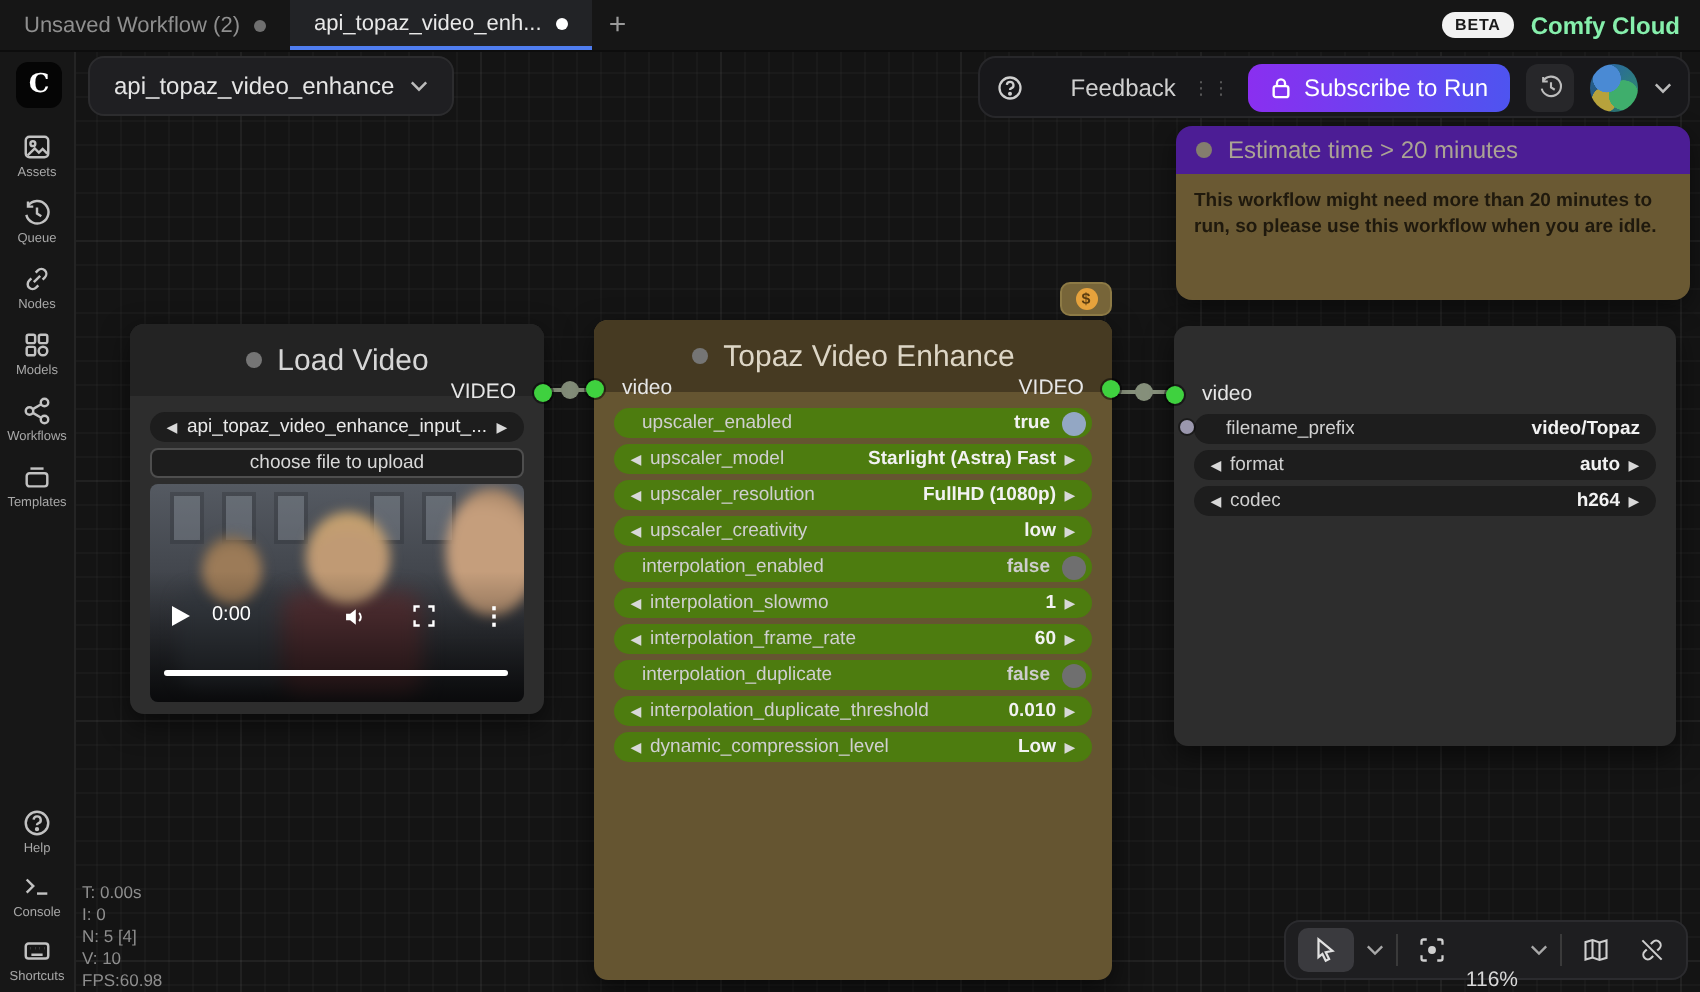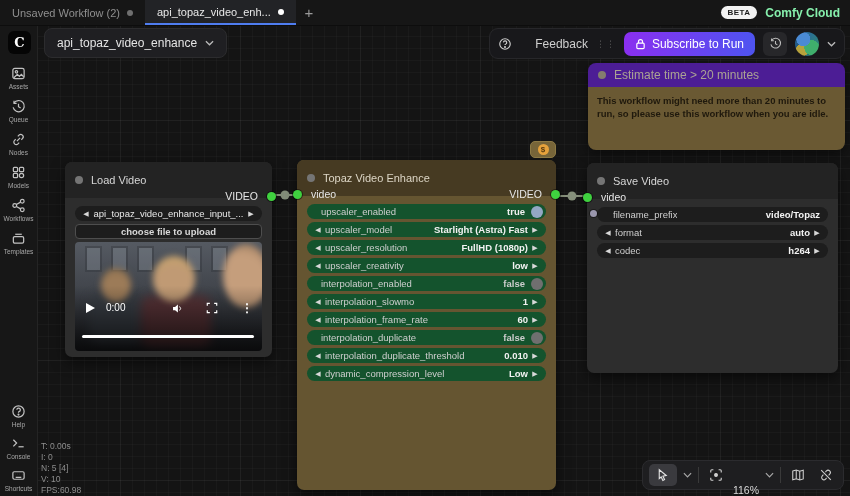--- a/index.html
+++ b/index.html
@@ -49,41 +49,41 @@
   
   .notice { position:absolute; left:588px; top:63px; width:257px; height:87px; border-radius:8px; overflow:hidden; box-shadow:0 4px 12px rgba(0,0,0,.45); z-index:10; }
   .notice-head { height:24px; background:#4c1d95; display:flex; align-items:center; gap:8px; padding:0 10px; color:#aba394; font-size:12px; }
   .notice-dot { width:8px; height:8px; border-radius:50%; background:#847d6e; }
   .notice-body { height:63px; background:#6a5933; color:#1f190d; font-size:9.5px; font-weight:bold; line-height:1.4; padding:7px 9px; }
 
   
   .node { position:absolute; border-radius:7px; box-shadow:0 5px 14px rgba(0,0,0,.55); z-index:12; }
   .node.dark { background:#2d2d2d; }
   .node.olive { background:#655531; }
-  .node-head { height:24px; display:flex; align-items:center; gap:8px; padding:18px 10px; border-radius:7px 7px 0 0; font-size:11px; color:#d6d6d6; }
+  .node-head { height:24px; display:flex; align-items:center; gap:8px; padding:18px 10px; border-radius:7px 7px 0 0; font-size:15px; color:#d6d6d6;justify-content:center; }
   .node.dark .node-head { background:#232323; }
   .node.olive .node-head { background:#463a22; color:#ddd6c6; }
   .collapse-dot { width:8px; height:8px; border-radius:50%; background:#757575; flex:0 0 auto; }
   .node-content { position:absolute; left:10px; right:10px; top:24px; }
   .io-row { height:20px; display:flex; align-items:center; font-size:10.5px; color:#e6e6e6; }
   .io-in { margin-right:auto; padding-left:4px; }
   .io-out { margin-left:auto; padding-right:4px; }
   .socket { position:absolute; width:9px; height:9px; border-radius:50%; background:#3fd13f; box-shadow:0 0 0 1px rgba(0,0,0,.45); z-index:14; }
   .wsocket { position:absolute; width:7px; height:7px; border-radius:50%; background:#9a97ad; box-shadow:0 0 0 1px rgba(0,0,0,.4); z-index:14; }
 
   .widget { height:15px; margin-bottom:3px; background:#1d1d1d; border-radius:8px; display:flex; align-items:center; font-size:9.5px; color:#cfcfcf; padding:0 6px; }
-  .node.olive .widget { background:#14532d; }
+  .node.olive .widget { background:#4d7c0f; }
   .warr { font-size:7px; color:#d8d8d8; width:10px; text-align:center; flex:0 0 auto; }
   .wlabel { margin-left:2px; white-space:nowrap; overflow:hidden; }
   .wvalue { margin-left:auto; color:#f2f2f2; font-weight:bold; white-space:nowrap; padding-right:2px; }
   .widget.toggle { padding-left:12px; }
   .tg { width:12px; height:12px; border-radius:50%; margin-left:4px; margin-right:-3px; flex:0 0 auto; }
   .tg.on { background:#93a7c4; }
   .tg.off { background:#6f6f6f; }
-  .upload-btn { height:15px; margin-bottom:3px; background:#1d1d1d; border:1px solid #4e4e4e; border-radius:4px; display:flex; align-items:center; justify-content:center; font-size:9.5px; color:#d8d8d8;font-weight:bold; }
+  .upload-btn { height:15px; margin-bottom:3px; background:#1d1d1d; border:1px solid #4e4e4e; border-radius:4px; display:flex; align-items:center; justify-content:center; font-size:9.5px; color:#d8d8d8; }
 
   
   .cost-badge { position:absolute; left:530px; top:141px; width:26px; height:17px; background:#776539; border:1px solid #8d7a45; border-radius:5px; display:flex; align-items:center; justify-content:center; z-index:13; }
   .coin { width:11px; height:11px; border-radius:50%; background:#e6a23c; color:#5a3c10; font-size:8px; font-weight:bold; display:flex; align-items:center; justify-content:center; }
 
   
   .vpreview { position:relative; height:109px; border-radius:4px; overflow:hidden; background:linear-gradient(#555a62,#35383e 70%,#23252a); }
   .frame { position:absolute; top:4px; width:17px; height:26px; background:#8c949e; opacity:.35; border:2px solid #2c2f35; }
   .head { position:absolute; border-radius:50%; filter:blur(3px); }
   .h1 { left:26px; top:26px; width:30px; height:34px; background:radial-gradient(circle at 50% 60%, #9c7b58 0 55%, #6b5a3f); }
@@ -378,24 +378,20 @@
     <div class="widget combo">
       <span class="warr">◀</span>
       <span class="wlabel">dynamic_compression_level</span>
       <span class="wvalue">Low</span>
       <span class="warr">▶</span>
     </div>
   </div>
 </div>
 
 <div class="node dark" style="left:587px; top:163px; width:251px; height:210px;">
-  <div class="node-head">
-    <span class="collapse-dot"></span>
-    <span>Save Video</span>
-  </div>
   <div class="socket" style="left:-4px; top:30px;"></div>
   <div class="wsocket" style="left:3px; top:47px;"></div>
   <div class="node-content">
     <div class="io-row">
         <span class="io-in">video</span>
       </div>
     <div class="widget" style="padding-left:14px;">
       <span class="wlabel">filename_prefix</span>
       <span class="wvalue">video/Topaz</span>
     </div>

